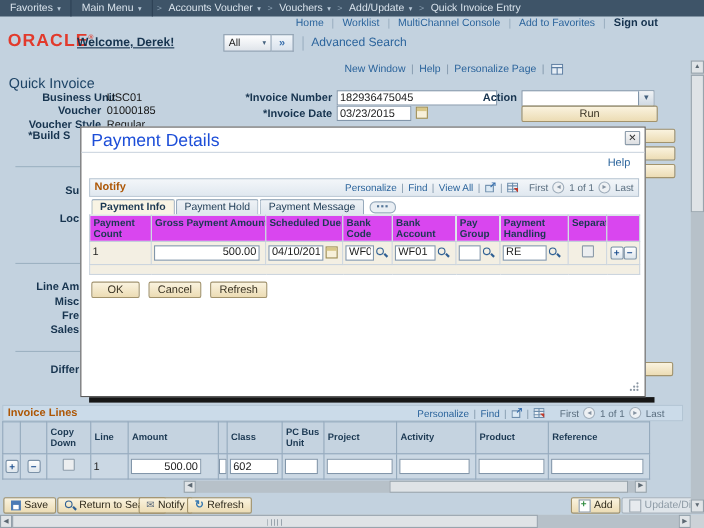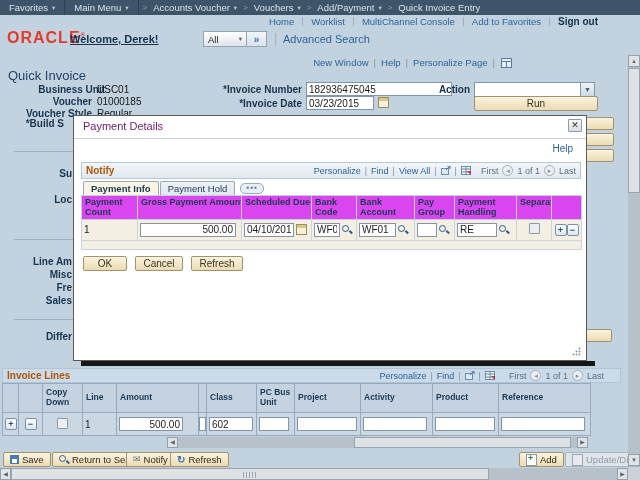--- a/index.html
+++ b/index.html
@@ -66,21 +66,21 @@
   .gb-links{display:flex;align-items:center;font-size:9px;}
   .gb-links .pb-sep{margin:0 4px;}
   .gb-nav{display:flex;align-items:center;gap:4px;font-size:9px;color:#5b6f80;}
   input[type=checkbox]{appearance:none;-webkit-appearance:none;width:11px;height:11px;margin:0;
       border:1px solid #8d9caa;background:#eceef0;border-radius:1px;cursor:pointer;}
   
   #modal-shadow{position:absolute;left:81px;top:361px;width:514px;height:5px;background:#161616;z-index:5;}
   #modal{position:absolute;left:73px;top:115px;width:514px;height:246px;background:#fff;border:1px solid #5a5a5a;
          box-sizing:border-box;z-index:6;}
   #modal-titlebar{height:22px;border-bottom:1px solid #ccd5df;position:relative;}
-  #modal-title{position:absolute;left:9px;top:4px;font-size:11px;color:#701a75;}
+  #modal-title{position:absolute;left:9px;top:4px;font-size:16px;color:#1d4ed8;}
   #modal-close{position:absolute;right:4px;top:3px;width:14px;height:13px;background:linear-gradient(#f8f8f8,#dddfe2);
          border:1px solid #8a9aa9;color:#333;font-size:9px;line-height:11px;text-align:center;border-radius:1px;cursor:pointer;box-sizing:border-box;}
   #modal-help{position:absolute;right:13px;top:27px;font-size:10px;}
   #mgrid{position:absolute;left:7px;top:46px;width:500px;}
   #mgrid-bar{height:17px;background:linear-gradient(#f3f6f9,#e0e8f0);border:1px solid #b9c6d3;
              box-sizing:border-box;display:flex;align-items:center;}
   .grid-title{font-weight:bold;font-size:10px;color:#ad5706;padding-left:4px;}
   .spacer{flex:1;}
   #mtabs{height:16px;display:flex;align-items:flex-end;padding-left:2px;gap:1px;}
   .tab{border:1px solid #97aabc;border-bottom:none;padding:1px 7px;font-size:9.5px;color:#1b3852;
@@ -151,21 +151,21 @@
     <span>Accounts Voucher</span>
     <span class="bc-caret">▾</span>
   </span>
   <span class="bc-gt">&gt;</span>
   <span class="bc-item" style="padding:0 2px;">
     <span>Vouchers</span>
     <span class="bc-caret">▾</span>
   </span>
   <span class="bc-gt">&gt;</span>
   <span class="bc-item" style="padding:0 2px;">
-    <span>Add/Payment</span>
+    <span>Add/Update</span>
     <span class="bc-caret">▾</span>
   </span>
   <span class="bc-gt">&gt;</span>
   <span class="bc-item" style="padding:0 2px;">
     <span>Quick Invoice Entry</span>
   </span>
 </div>
 
 
 <div id="topnav">
@@ -398,20 +398,21 @@
         <span class="navring">◂</span>
         <span>1 of 1</span>
         <span class="navring">▸</span>
         <span>Last</span>
       </span>
     </div>
 
     <div id="mtabs">
       <span class="tab active">Payment Info</span>
       <span class="tab">Payment Hold</span>
+      <span class="tab">Payment Message</span>
       <span class="tab-more">▪▪▪</span>
     </div>
 
     <table id="modtbl">
       <colgroup>
         <col style="width:56px">
           <col style="width:104px">
           <col style="width:70px">
           <col style="width:45px">
         <col style="width:58px">

